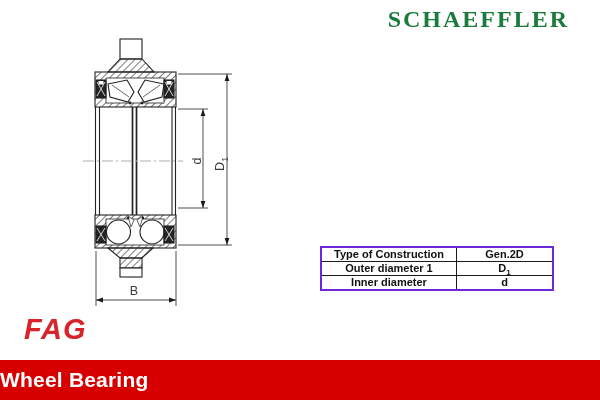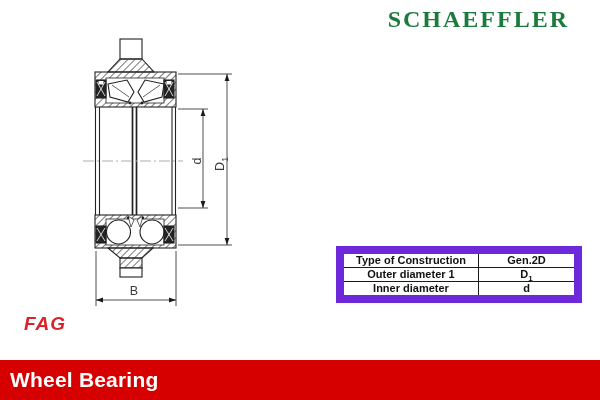--- a/index.html
+++ b/index.html
@@ -7,40 +7,40 @@
     width:600px;height:400px;position:relative;background:#ffffff;
     font-family:"Liberation Sans",sans-serif;overflow:hidden;
   }
   .schaeffler-logo{
     position:absolute;top:6px;right:31px;
     color:#1b7b3c;font-family:"Liberation Serif",serif;
     font-weight:bold;font-size:24px;letter-spacing:2px;white-space:nowrap;
   }
   .drawing{position:absolute;left:60px;top:30px;}
   .spec-table{
-    position:absolute;left:336px;top:246px;
-    border-collapse:collapse;border:8px solid #6d28d9;
+    position:absolute;left:320px;top:246px;
+    border-collapse:collapse;border:2px solid #6d28d9;
     font-size:11px;font-weight:bold;color:#111;table-layout:fixed;
   }
   .spec-table td{
     border:1px solid #1a1a1a;text-align:center;vertical-align:middle;
     padding:0;height:13px;line-height:13px;overflow:hidden;white-space:nowrap;
   }
   .spec-table td.c1{width:134px}
   .spec-table td.c2{width:95px}
   .spec-table sub{font-size:8px;line-height:0}
   .fag-logo{
     position:absolute;left:24px;top:313px;
     color:#d8232a;font-weight:bold;font-style:italic;
-    font-size:19px;letter-spacing:1px;
+    font-size:29px;letter-spacing:1px;
   }
   .footer-bar{
     position:absolute;left:0;top:360px;width:600px;height:40px;
     background:#d60000;color:#ffffff;display:flex;align-items:center;
-    padding-left:10px;box-sizing:border-box;
+    box-sizing:border-box;
     font-size:21px;font-weight:bold;letter-spacing:.2px;
   }
 </style>
 </head>
 <body>
 
 <div class="schaeffler-logo">SCHAEFFLER</div>
 
 <svg class="drawing" width="240" height="290" viewBox="60 30 240 290" xmlns="http://www.w3.org/2000/svg">
   <defs>

